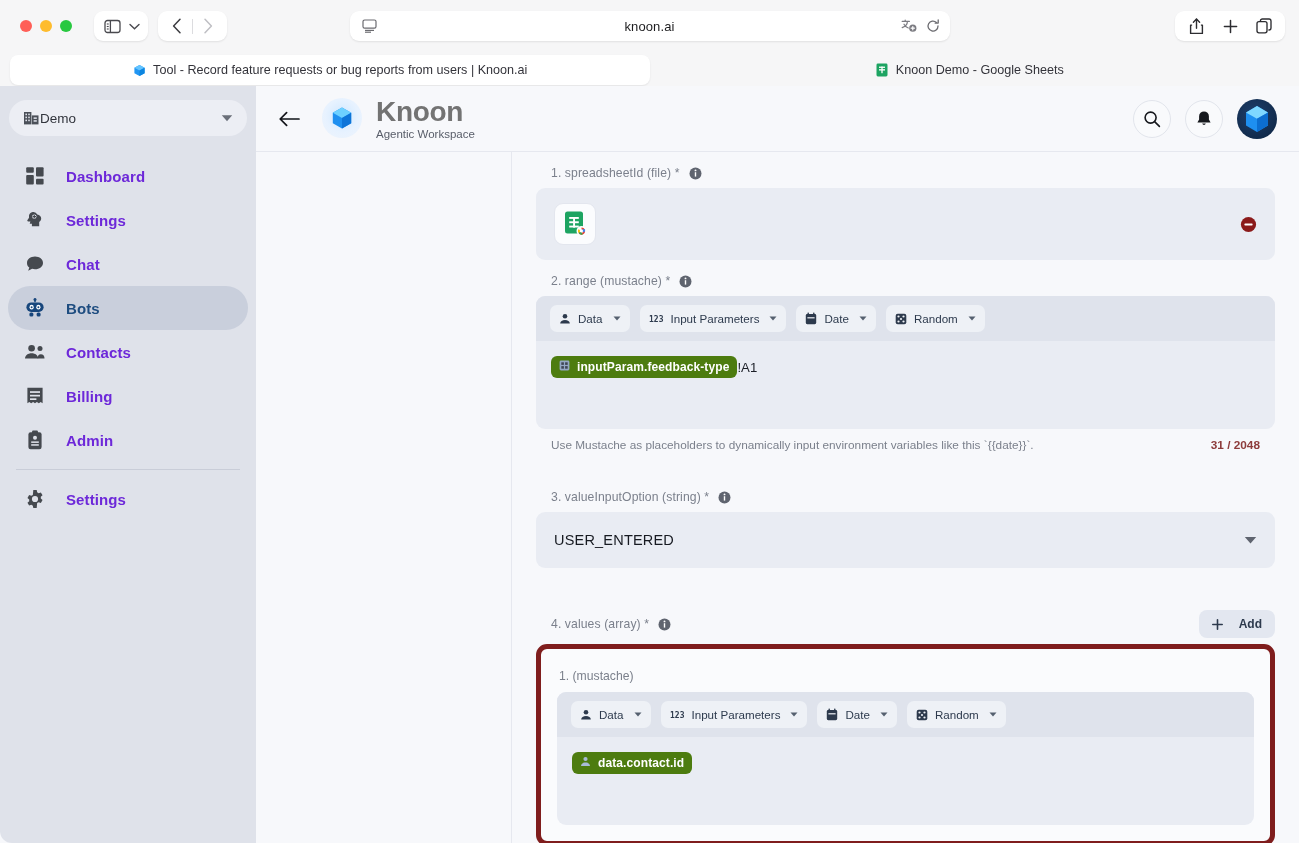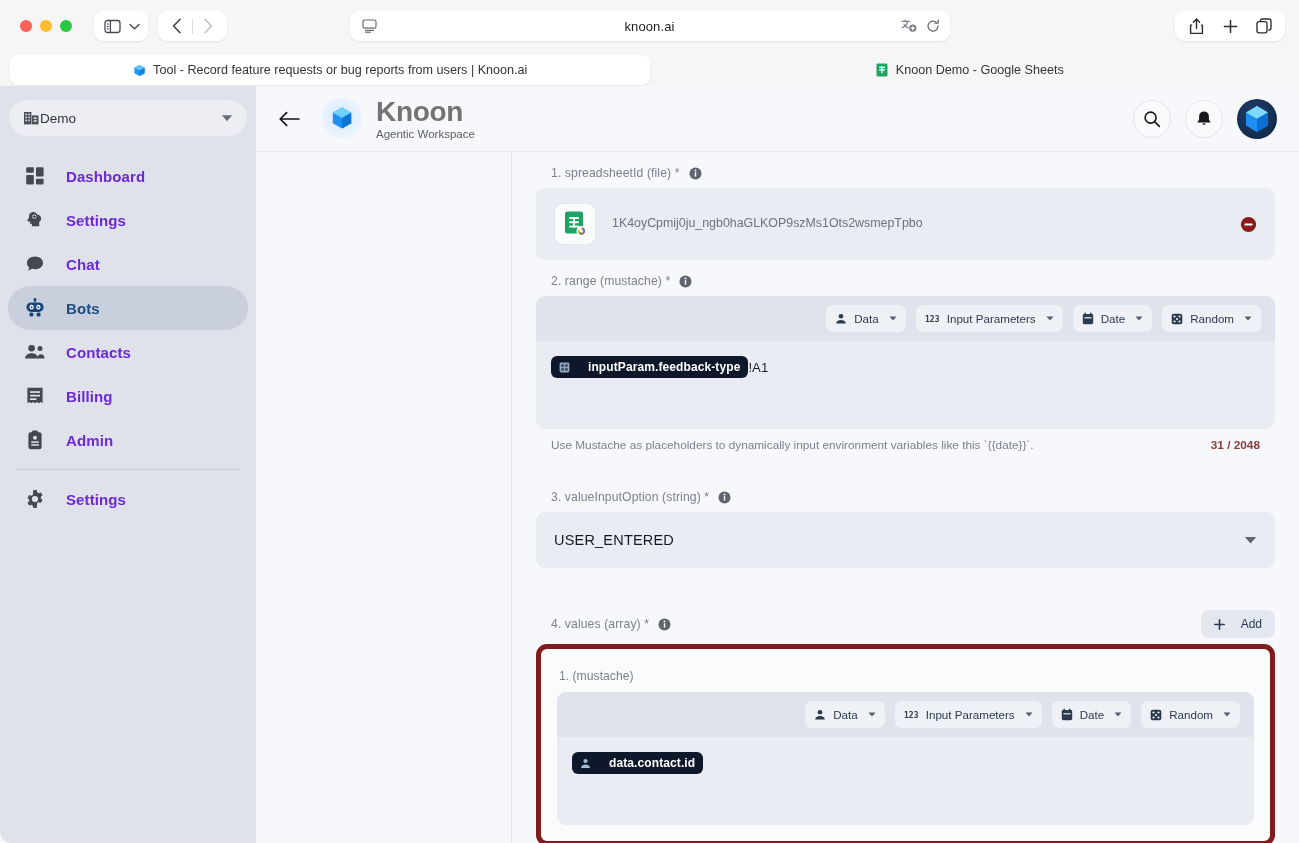--- a/index.html
+++ b/index.html
@@ -161,33 +161,33 @@
     background: #fbfcfe; border: 1px solid #e3e6ee;
     display: flex; align-items: center; justify-content: center; position: relative;
   }
   .file-name { font-size: 13.6px; color: #171a21; line-height: 1.45; }
   .file-id { font-size: 12.4px; color: #6d727e; line-height: 1.45; }
   .remove-btn { margin-left: auto; cursor: pointer; display: flex; align-items: center; }
 
   .mustache-box { background: #e9ecf3; border-radius: 9px; overflow: hidden; }
   .mustache-toolbar {
     background: #dfe3ec; padding: 9px 14px;
-    display: flex; align-items: center; gap: 10px; justify-content: flex-end;
+    display: flex; align-items: center; gap: 10px;
   }
   .mbtn {
     background: #eef1f6; border-radius: 7px; height: 27px;
     display: flex; align-items: center; gap: 7px;
     padding: 0 9px; font-size: 11.6px; color: #2d3a4d; cursor: pointer;
   }
   .mbtn .mbtn-ic { display: flex; align-items: center; }
   .mbtn .caret { margin-left: 3px; }
   .mustache-body { min-height: 88px; padding: 15px 15px 10px 15px; font-size: 13px; color: #1b1e26; }
   .token {
-    display: inline-flex; align-items: center; gap: 18px;
-    background: #0f172a; color: #ffffff;
+    display: inline-flex; align-items: flex-start; gap: 7px;
+    background: #4d7c0f; color: #ffffff;
     border-radius: 6px; padding: 4px 8px;
     font-size: 12px; font-weight: 700; letter-spacing: .1px;
     vertical-align: middle;
   }
   .token-tail { font-size: 13.2px; color: #1b1e26; vertical-align: middle; }
 
   .helper-row {
     display: flex; align-items: center;
     padding: 9px 15px 0 15px;
   }
@@ -201,20 +201,21 @@
   }
   .select-value { font-size: 14.5px; color: #171a21; letter-spacing: .2px; }
   .select-caret { margin-left: auto; }
 
   .values-header { display: flex; align-items: center; padding-right: 0; }
   .add-btn {
     margin-left: auto; background: #e3e7f0; border-radius: 8px;
     height: 28px; display: flex; align-items: center; gap: 16px;
     padding: 0 13px; font-size: 12px; color: #2d3a4d; cursor: pointer;
     margin-top: 6px;
+    font-weight: bold;
   }
 
   .array-card {
     border: 5px solid #7f1d1d; border-radius: 11px;
     background: #fafbfd; padding: 14px 16px 16px 16px;
     margin-top: 6px;
   }
   .array-item-label { font-size: 12.2px; color: #7b808c; padding: 6px 0 9px 2px; }
 
   svg { display: block; }
@@ -533,21 +534,20 @@
                   <rect x="7.2" y="11.3" width="9.6" height="1.9" fill="#fff"></rect>
                   <rect x="7.2" y="15.6" width="9.6" height="1.9" fill="#fff"></rect>
                   <circle cx="19.5" cy="21" r="5" fill="#fff"></circle>
                   <path d="M19.5 17.4a3.6 3.6 0 1 1-3.1 5.4l1.6-.9a1.8 1.8 0 1 0 1.5-2.7z" fill="#ea4335"></path>
                   <path d="M19.5 19.2h3.6a3.6 3.6 0 0 1-1 3.3l-1.5-1.3a1.8 1.8 0 0 0 .4-1.1z" fill="#4285f4"></path>
                   <path d="M16.4 22.8a3.6 3.6 0 0 0 4.2 1.6l-.6-1.8a1.8 1.8 0 0 1-2-.7z" fill="#34a853"></path>
                   <path d="M16.4 19.2a3.6 3.6 0 0 0 0 3.6l1.6-.9a1.8 1.8 0 0 1 0-1.8z" fill="#fbbc05"></path>
                 </svg>
             </div>
             <div>
-              <div class="file-id">1K4oyCpmij0ju_ngb0haGLKOP9szMs1Ots2wsmepTpbo</div>
             </div>
             <div class="remove-btn">
               <span>
                 <svg width="17" height="17" viewBox="0 0 17 17">
                     <circle cx="8.5" cy="8.5" r="7.6" fill="#8b1a1a"></circle>
                     <rect x="4.4" y="7.6" width="8.2" height="1.9" rx=".7" fill="#fff"></rect>
                   </svg>
               </span>
             </div>
           </div>

